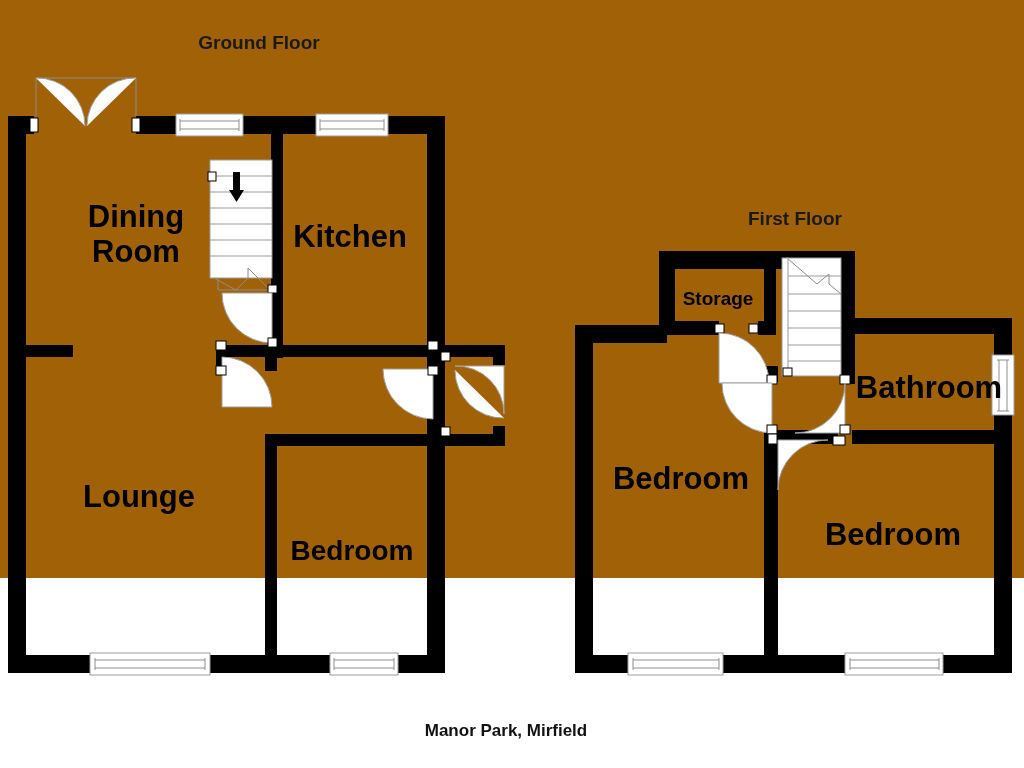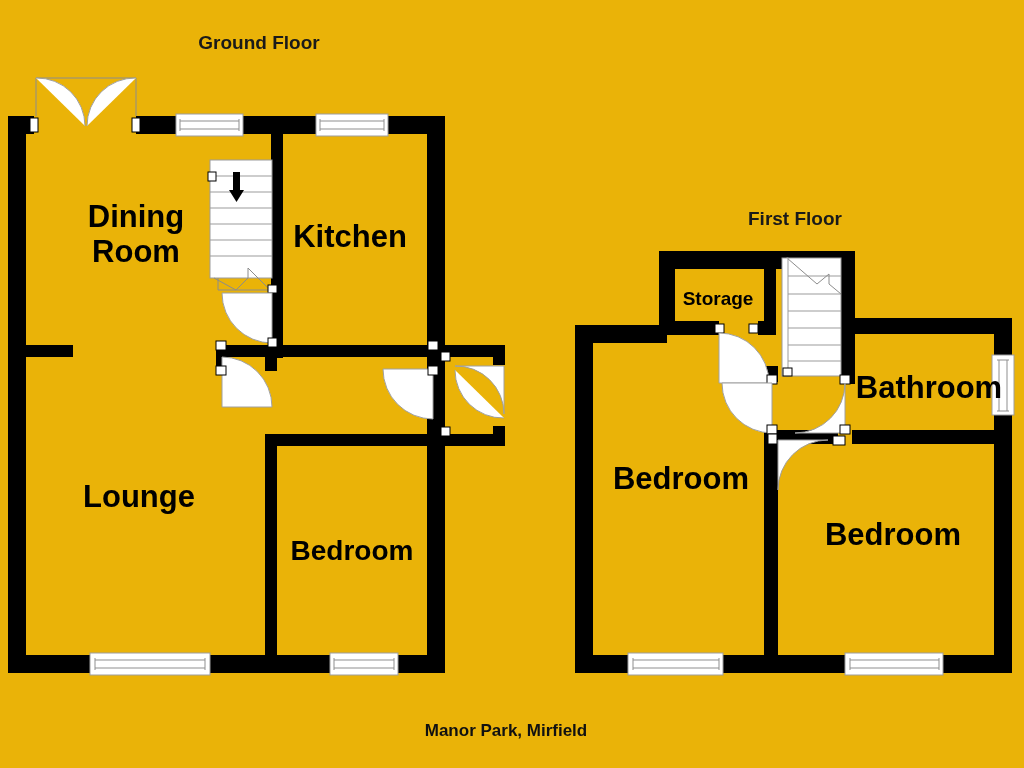--- a/index.html
+++ b/index.html
@@ -10,22 +10,22 @@
   }
   body {
     width: 1024px;
     height: 768px;
     font-family: "Liberation Sans", sans-serif;
     overflow: hidden;
   }
   #plan-root {
     position: relative;
     width: 1024px;
-    height: 768px;
-    background: #eab308;
+    height: 578px;
+    background: #a16207;
   }
   svg.plan-svg {
     position: absolute;
     left: 0;
     top: 0;
     width: 1024px;
     height: 768px;
     display: block;
   }
   .wall      { fill: #000000; }

